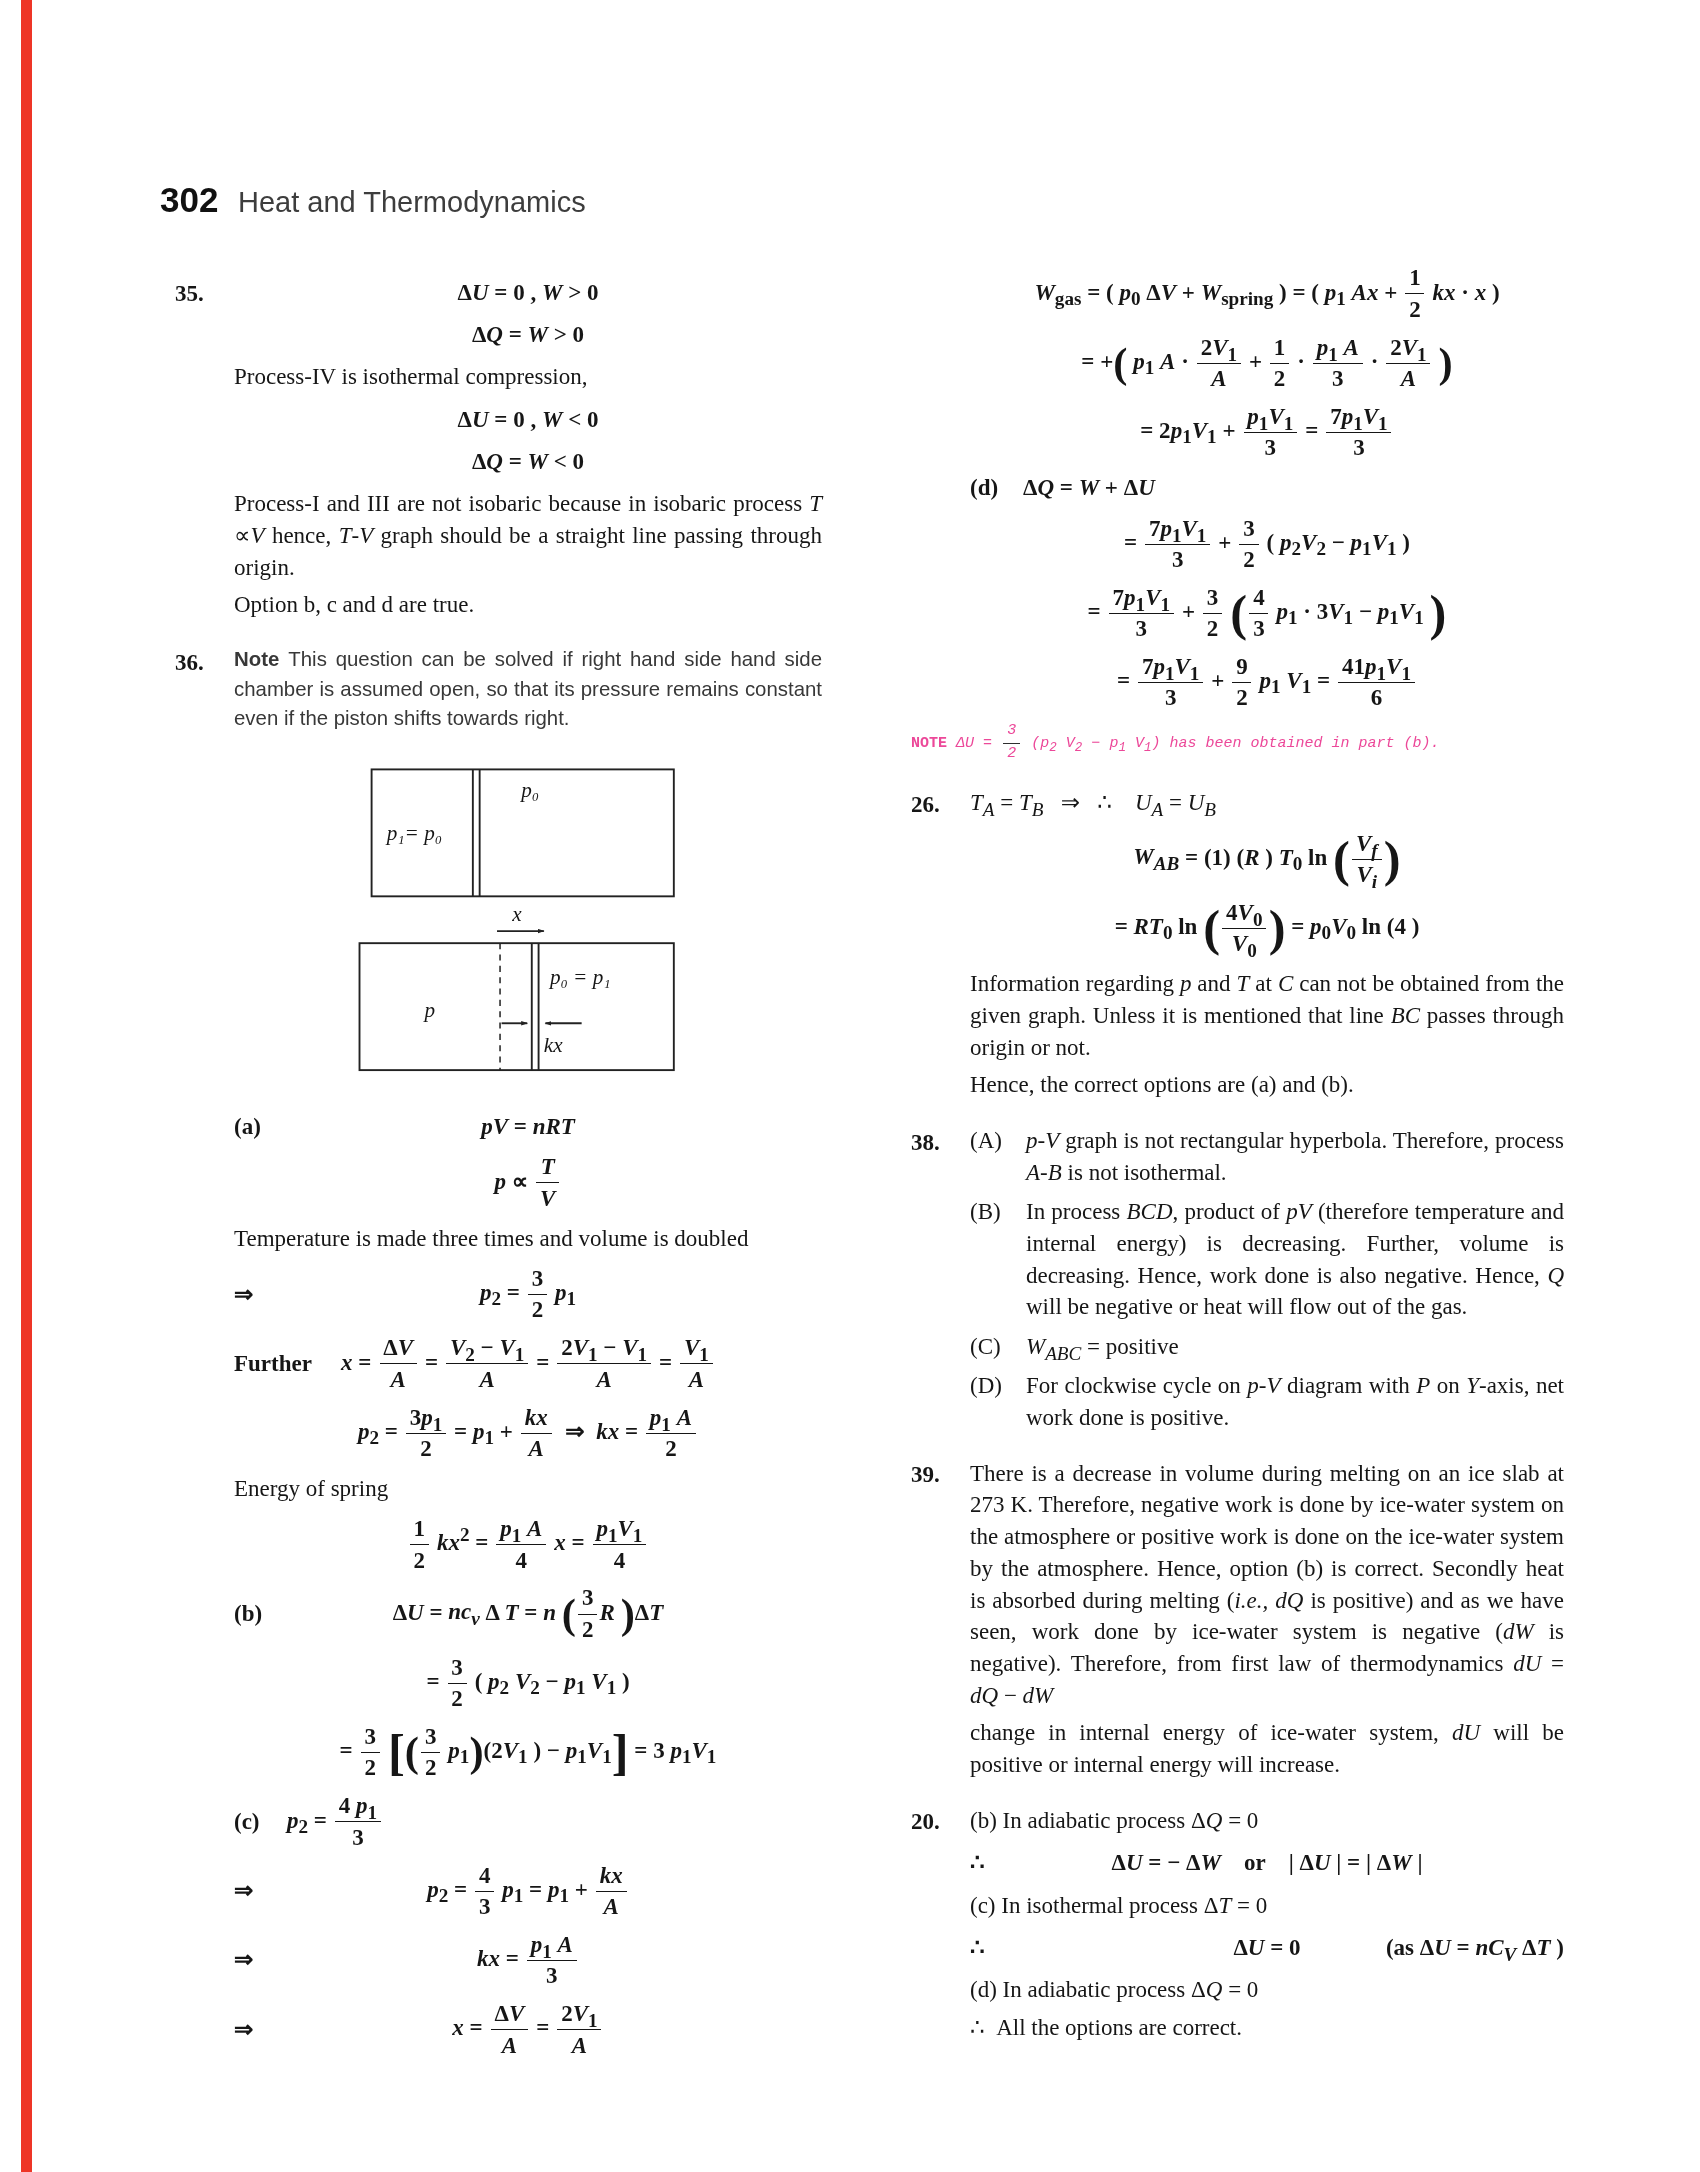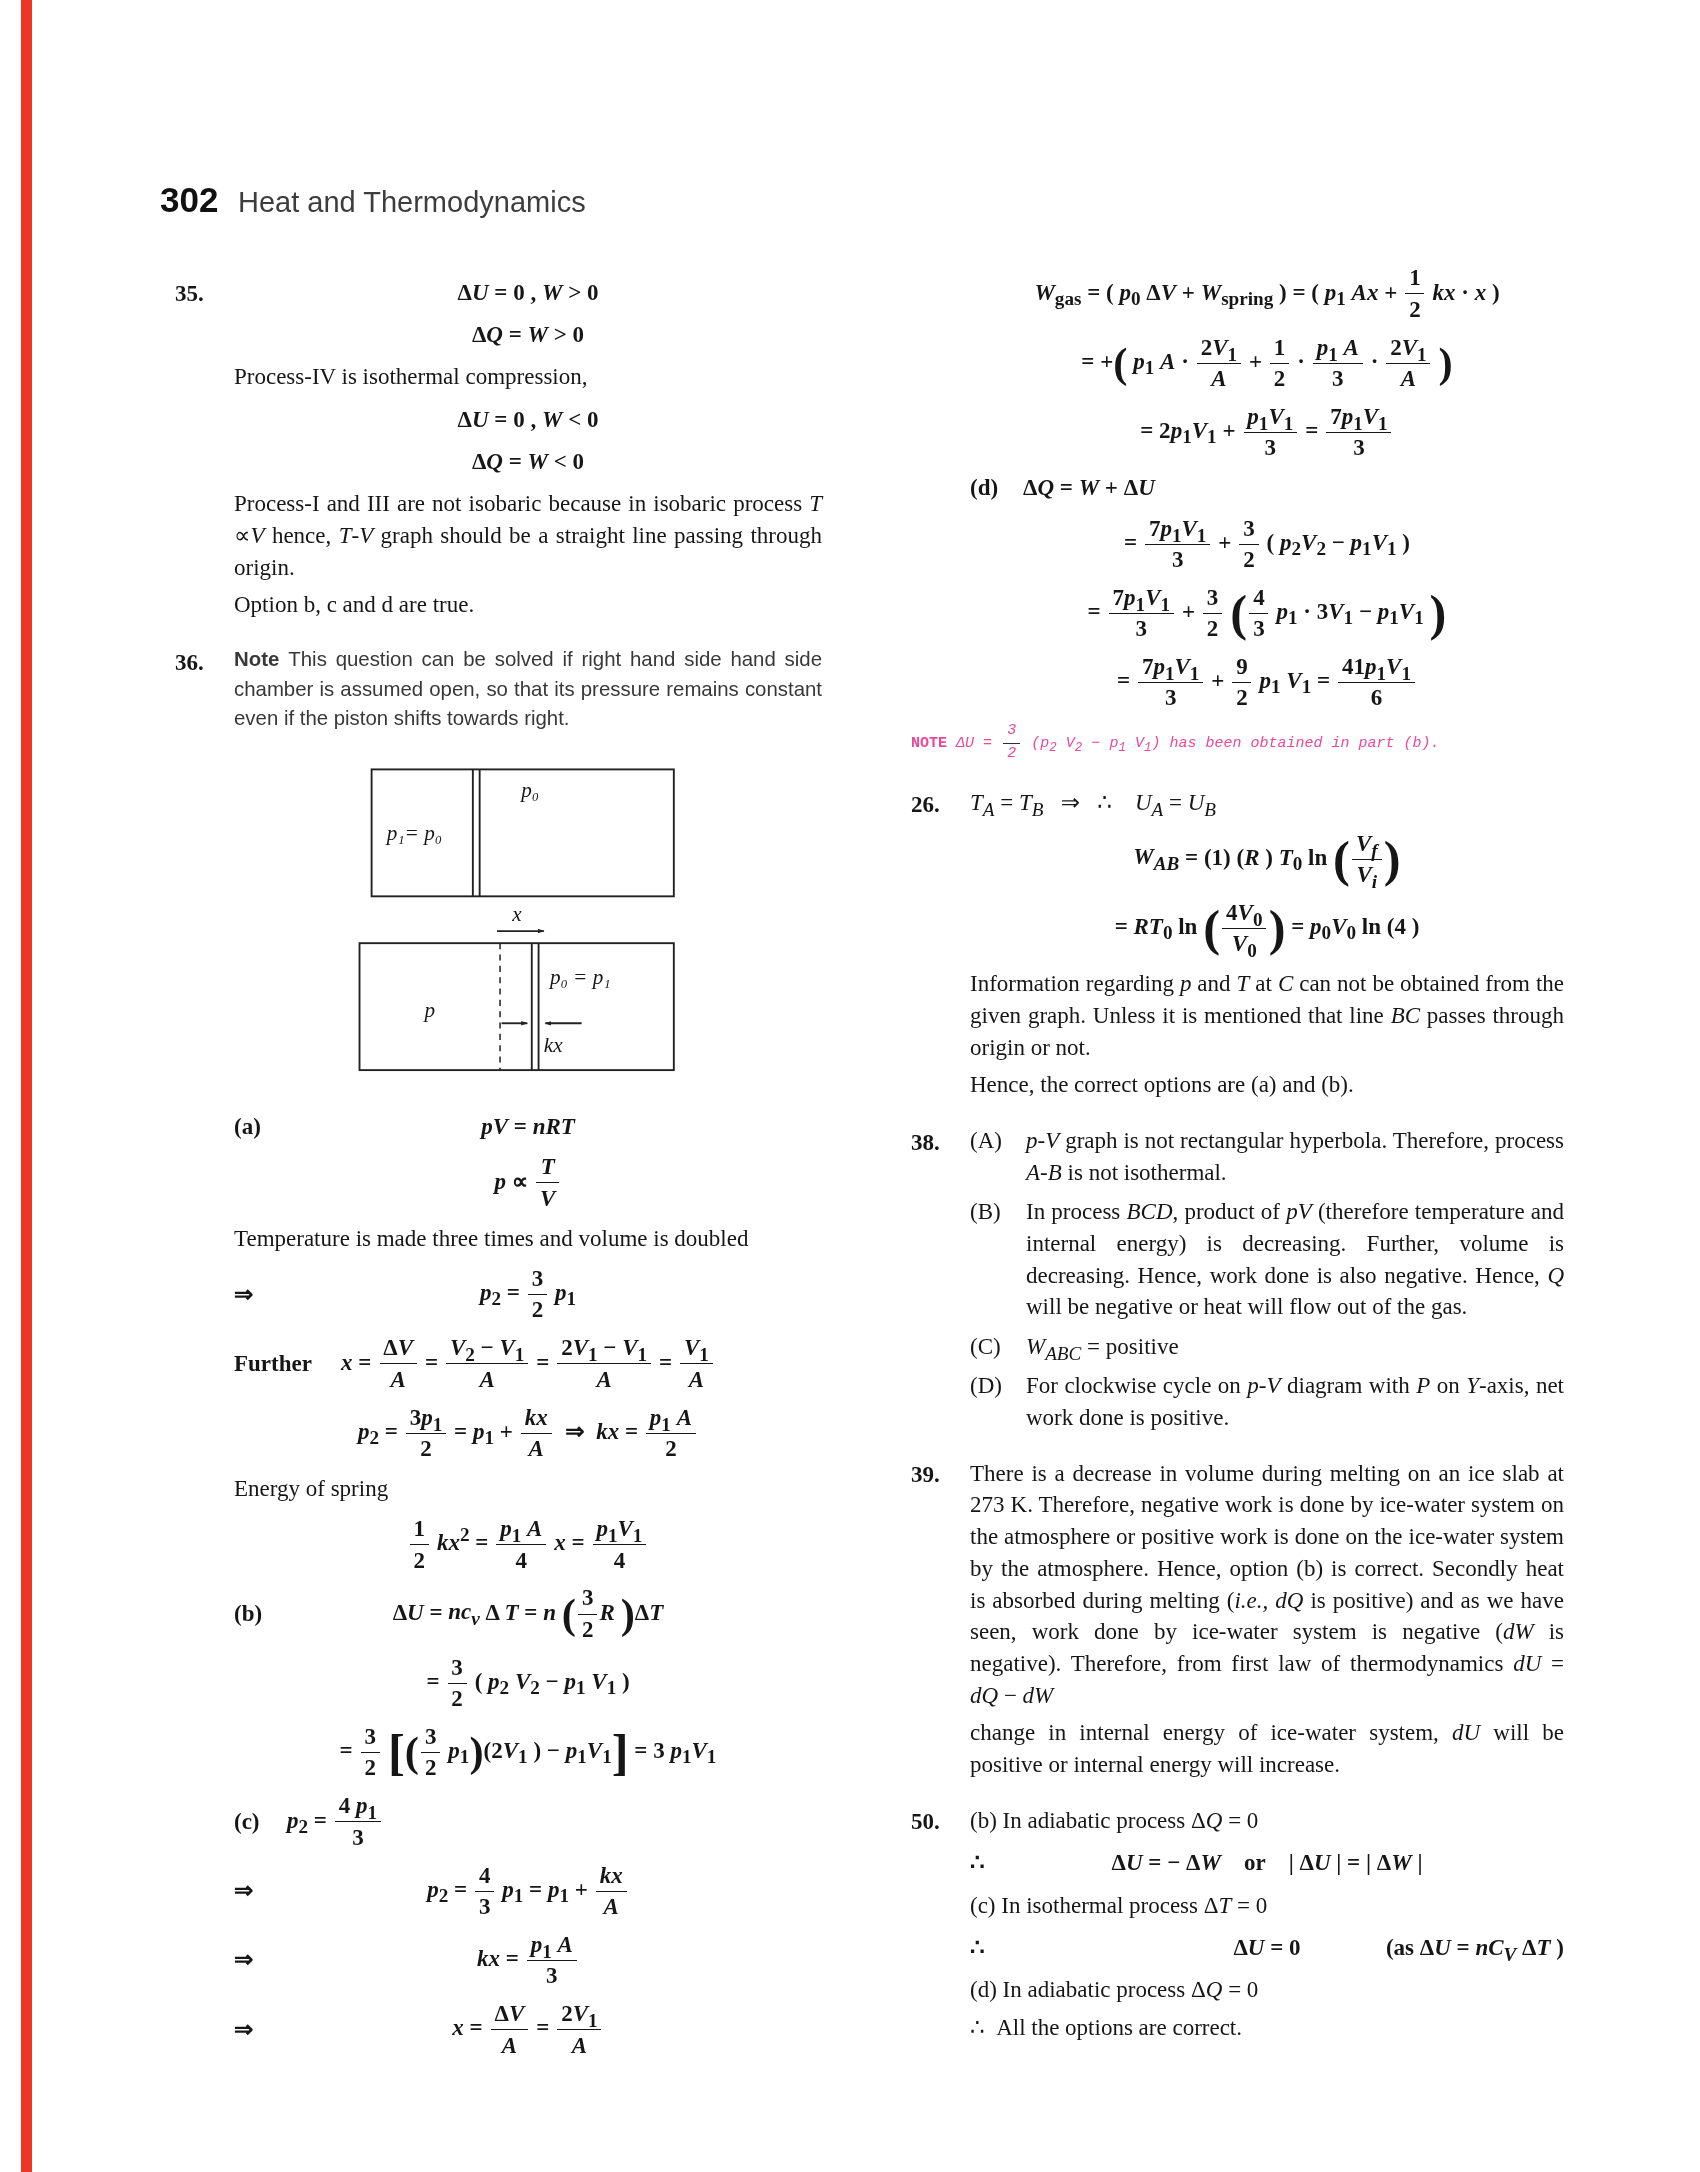--- a/index.html
+++ b/index.html
@@ -168,21 +168,21 @@
         </div>
     </section>
 
     <section class="item">
       <span class="inum">39.</span>
       <p class="txt">There is a decrease in volume during melting on an ice slab at 273 K. Therefore, negative work is done by ice-water system on the atmosphere or positive work is done on the ice-water system by the atmosphere. Hence, option (b) is correct. Secondly heat is absorbed during melting (<i>i.e., dQ</i> is positive) and as we have seen, work done by ice-water system is negative (<i>dW</i> is negative). Therefore, from first law of thermodynamics <i>dU</i> = <i>dQ</i> − <i>dW</i></p>
       <p class="txt">change in internal energy of ice-water system, <i>dU</i> will be positive or internal energy will increase.</p>
     </section>
 
     <section class="item">
-      <span class="inum">50.</span>
+      <span class="inum">20.</span>
       <p class="txt">(b) In adiabatic process Δ<i>Q</i> = 0</p>
       <div class="eq"><span class="lead">∴</span><span class="ebody">Δ<i>U</i> = − Δ<i>W</i> &nbsp;&nbsp;&nbsp;or&nbsp;&nbsp;&nbsp; | Δ<i>U</i> | = | Δ<i>W</i> |</span></div>
       <p class="txt">(c) In isothermal process Δ<i>T</i> = 0</p>
       <div class="eq"><span class="lead">∴</span><span class="ebody">Δ<i>U</i> = 0</span><span class="tail">(as Δ<i>U</i> = <i>nC<sub>V</sub></i> Δ<i>T</i> )</span></div>
       <p class="txt">(d) In adiabatic process Δ<i>Q</i> = 0</p>
       <p class="txt">∴&nbsp;&nbsp;All the options are correct.</p>
     </section>
   </main>
 </div>
 

